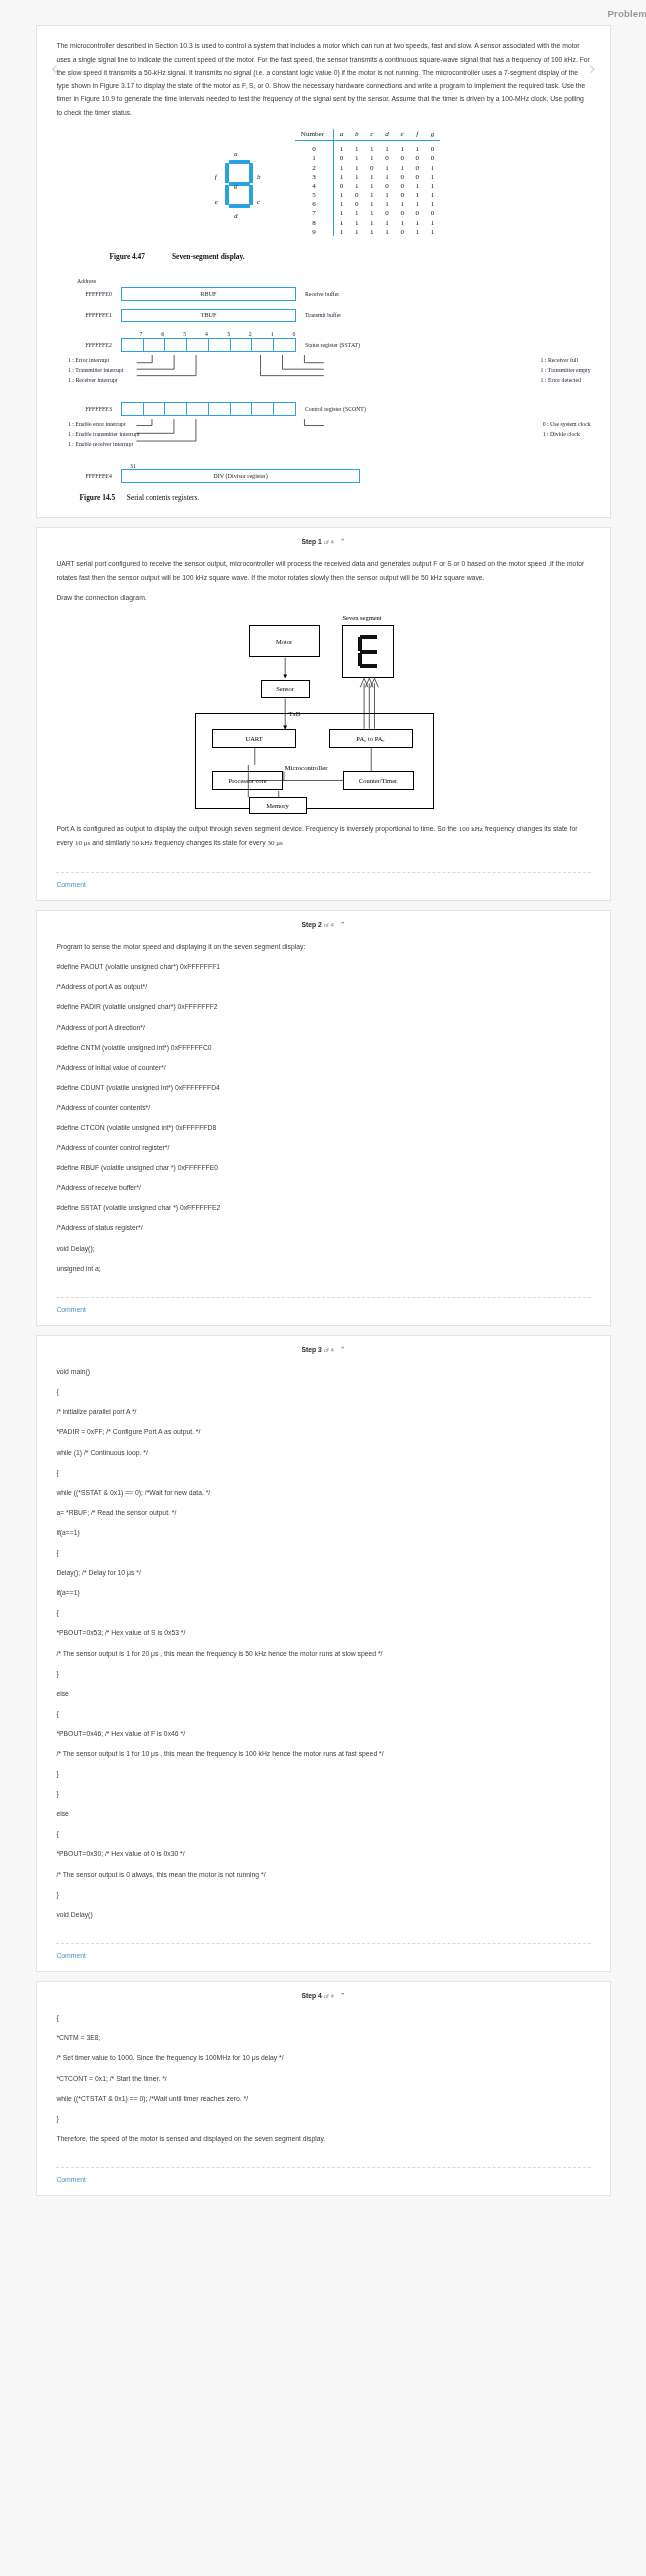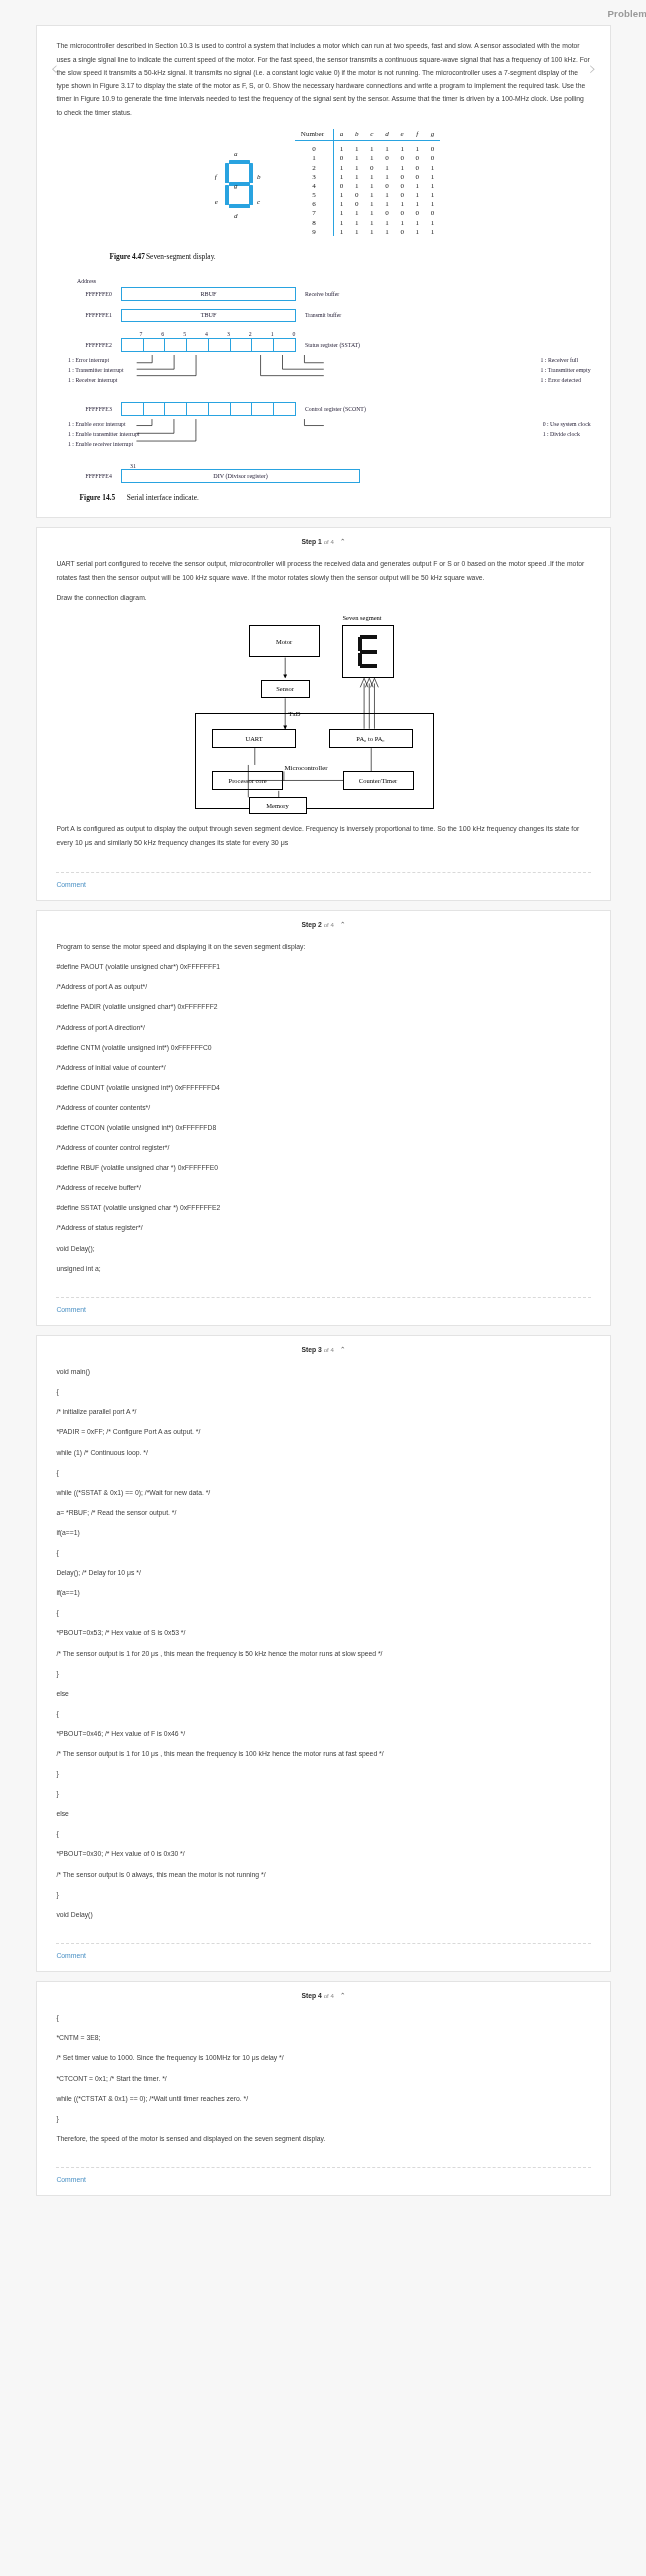--- a/index.html
+++ b/index.html
@@ -122,21 +122,21 @@
   table.seg-table tbody tr:first-child td { padding-top: 3.9px; }
 
   .fig-caption {
     font-family: "Liberation Serif", serif;
     font-size: 7.4px;
     font-weight: bold;
     color: #111;
     margin-top: 9px;
     padding-left: 53px;
   }
-  .fig-caption .cap-title { font-weight: normal; padding-left: 1px; }
+  .fig-caption .cap-title { font-weight: bold; padding-left: 27px; }
 
   
   .ser-fig {
     font-family: "Liberation Serif", serif;
     font-size: 5.8px;
     color: #211b33;
     margin: 17px 0 0 0;
     position: relative;
     padding-left: 11.6px;
   }
@@ -223,21 +223,21 @@
   .step-body {
     padding: 11.6px 19.4px 5.2px 19.4px;
     font-size: 6.8px;
     line-height: 2.0;
     color: #3c3c3c;
   }
   .step-body p { margin: 0 0 6.5px 0; }
 
   .code-line { margin: 0 0 6.5px 0; }
 
-  .mathy { font-family: Liberation Sans, sans-serif; font-size: 7.1px; }
+  .mathy { font-family: Liberation Serif, serif; font-size: 7.1px; }
 
   .divider {
     border: none;
     border-top: 0.6px dashed #d9d9d9;
     margin: 10.3px 19.4px 0 19.4px;
   }
   .comment-link {
     color: #4a90c4;
     font-size: 6.8px;
     padding: 7.8px 19.4px 11.6px 19.4px;
@@ -535,21 +535,21 @@
             </div>
         </div>
 
         <div class="div-label31" style="margin-top:14.2px">31</div>
         <div class="ser-row">
           <div class="ser-addr">FFFFFFE4</div>
           <div class="ser-box" style="width:239px">DIV (Divisor register)</div>
         </div>
 
         <div class="fig-caption-2">
-          <span>Figure 14.5</span><span class="cap-title">Serial interface indicate.</span>
+          <span>Figure 14.5</span><span class="cap-title">Serial contents registers.</span>
         </div>
       </div>
 
     </div>
   </div>
 
 
   <div class="card">
     <div class="step-head">
       <span>Step 1</span>

